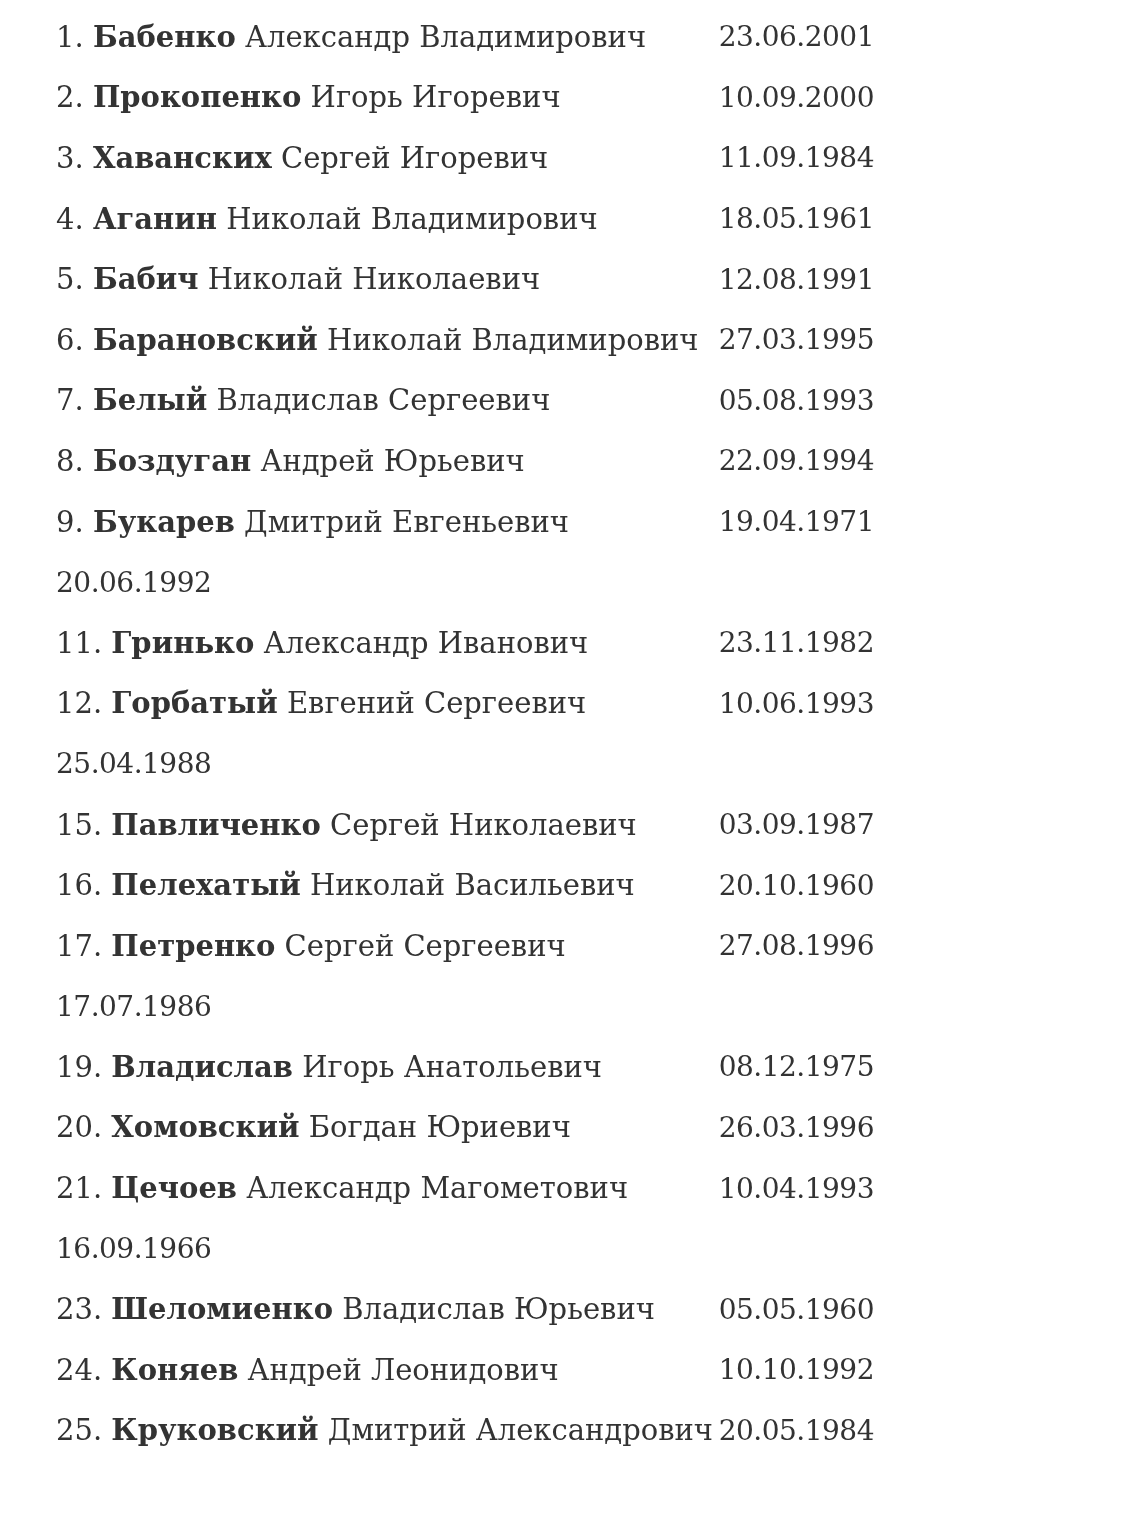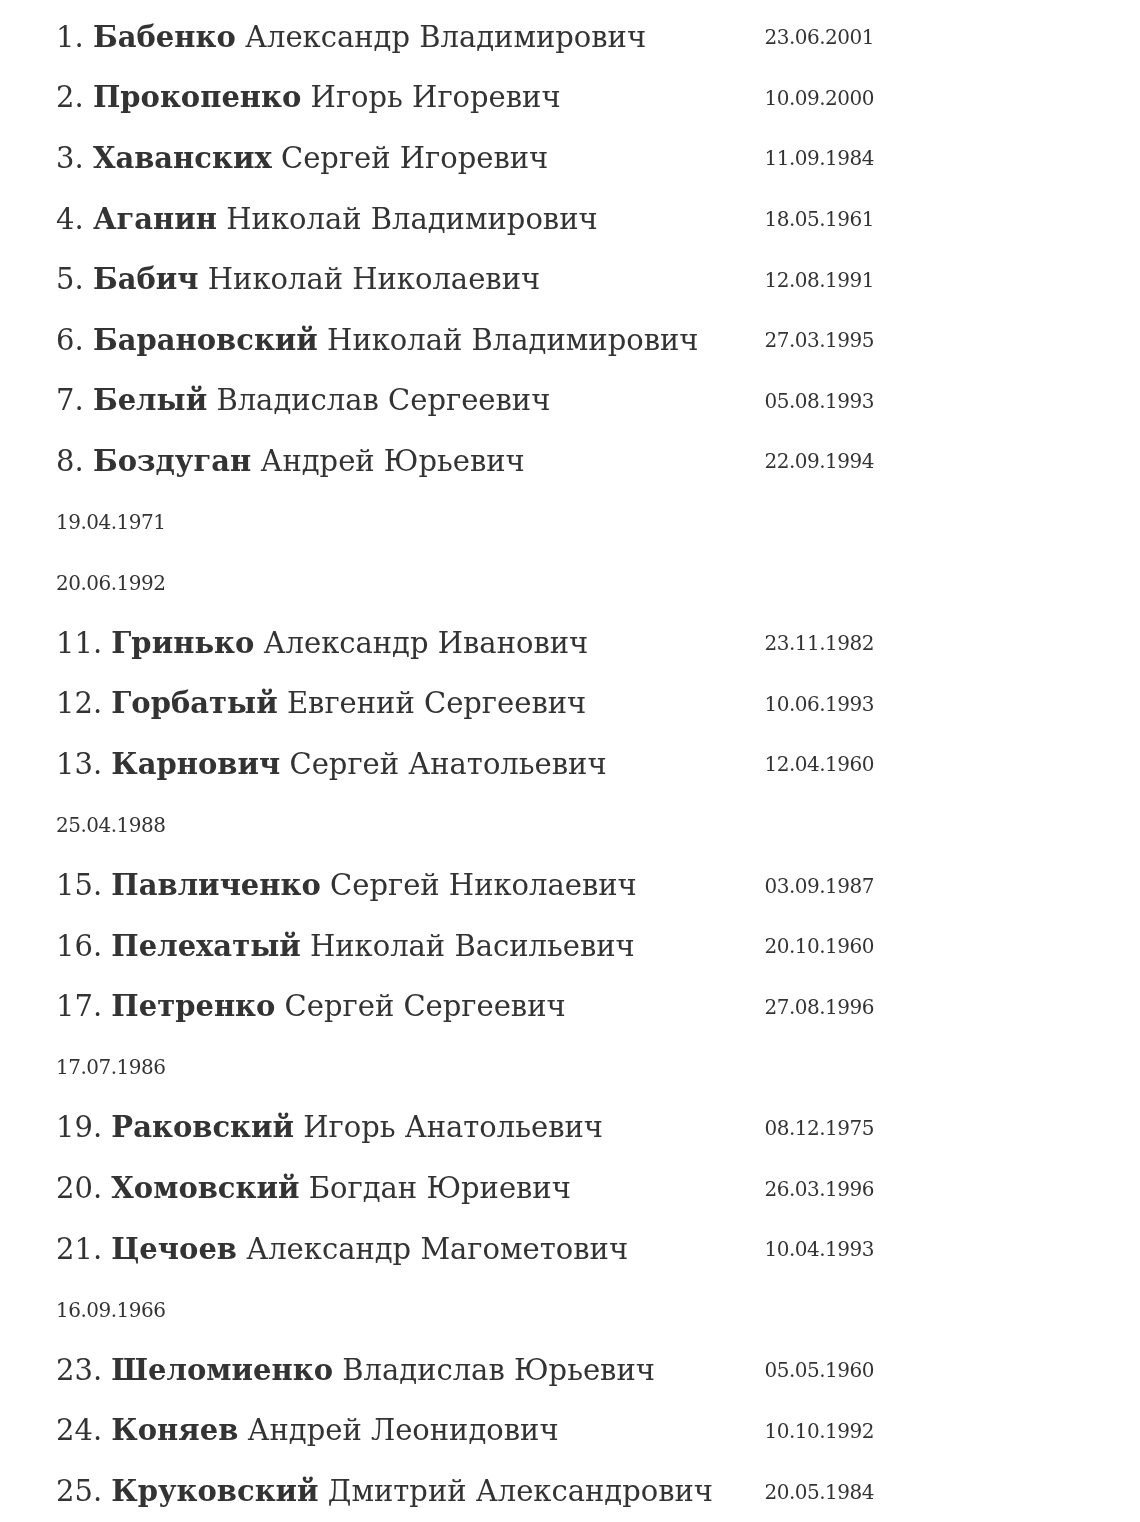--- a/index.html
+++ b/index.html
@@ -28,21 +28,21 @@
   .name-cell {
     font-size: 29px;
     line-height: 1;
     white-space: nowrap;
     font-variant-numeric: oldstyle-nums;
   }
   .surname {
     font-weight: 700;
   }
   .date {
-    font-size: 20px;
+    font-size: 28px;
     line-height: 1;
     white-space: nowrap;
     letter-spacing: -0.5px;
     text-align: right;
     font-variant-numeric: oldstyle-nums;
   }
 </style>
 </head>
 <body>
 
@@ -81,41 +81,38 @@
     <div class="name-cell"><span>7.</span> <span class="surname">Белый</span> <span>Владислав Сергеевич</span></div>
     <div class="date">05.08.1993</div>
   </div>
 
   <div class="row">
     <div class="name-cell"><span>8.</span> <span class="surname">Боздуган</span> <span>Андрей Юрьевич</span></div>
     <div class="date">22.09.1994</div>
   </div>
 
   <div class="row">
+    <div class="name-cell"><span>9.</span> <span class="surname">Букарев</span> <span>Дмитрий Евгеньевич</span></div>
     <div class="date">19.04.1971</div>
   </div>
 
   <div class="row">
     <div class="date">20.06.1992</div>
   </div>
 
   <div class="row">
     <div class="name-cell"><span>11.</span> <span class="surname">Гринько</span> <span>Александр Иванович</span></div>
     <div class="date">23.11.1982</div>
   </div>
 
   <div class="row">
     <div class="name-cell"><span>12.</span> <span class="surname">Горбатый</span> <span>Евгений Сергеевич</span></div>
     <div class="date">10.06.1993</div>
   </div>
 
-  <div class="row">
-    <div class="name-cell"><span>13.</span> <span class="surname">Карнович</span> <span>Сергей Анатольевич</span></div>
-    <div class="date">12.04.1960</div>
-  </div>
 
   <div class="row">
     <div class="date">25.04.1988</div>
   </div>
 
   <div class="row">
     <div class="name-cell"><span>15.</span> <span class="surname">Павличенко</span> <span>Сергей Николаевич</span></div>
     <div class="date">03.09.1987</div>
   </div>
 
@@ -127,21 +124,21 @@
   <div class="row">
     <div class="name-cell"><span>17.</span> <span class="surname">Петренко</span> <span>Сергей Сергеевич</span></div>
     <div class="date">27.08.1996</div>
   </div>
 
   <div class="row">
     <div class="date">17.07.1986</div>
   </div>
 
   <div class="row">
-    <div class="name-cell"><span>19.</span> <span class="surname">Раковский</span> <span>Игорь Анатольевич</span></div>
+    <div class="name-cell"><span>19.</span> <span class="surname">Владислав</span> <span>Игорь Анатольевич</span></div>
     <div class="date">08.12.1975</div>
   </div>
 
   <div class="row">
     <div class="name-cell"><span>20.</span> <span class="surname">Хомовский</span> <span>Богдан Юриевич</span></div>
     <div class="date">26.03.1996</div>
   </div>
 
   <div class="row">
     <div class="name-cell"><span>21.</span> <span class="surname">Цечоев</span> <span>Александр Магометович</span></div>

